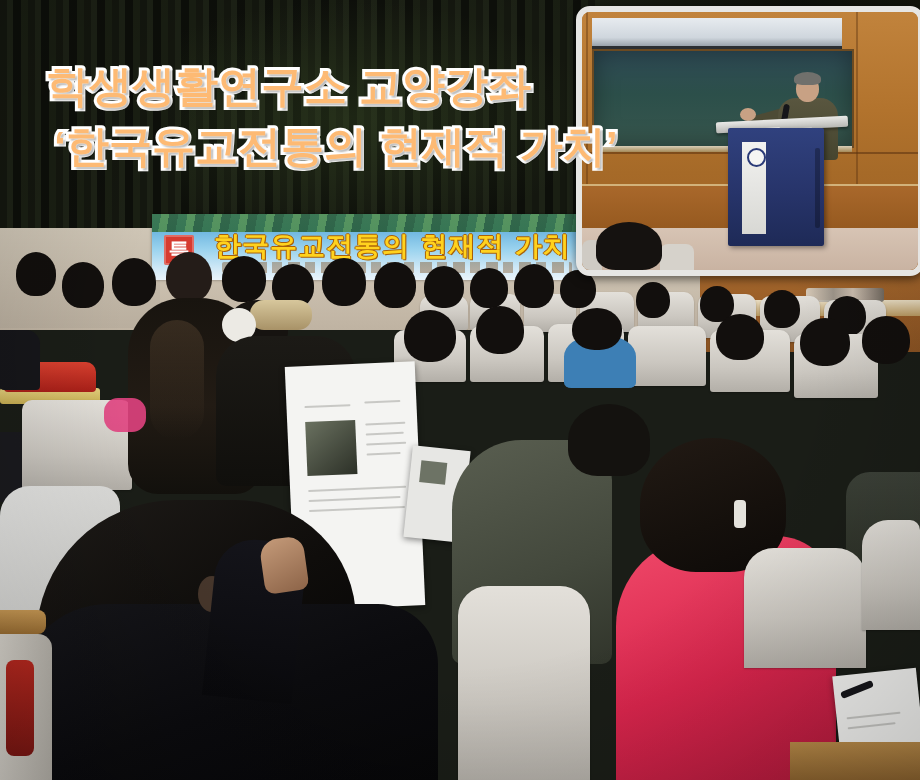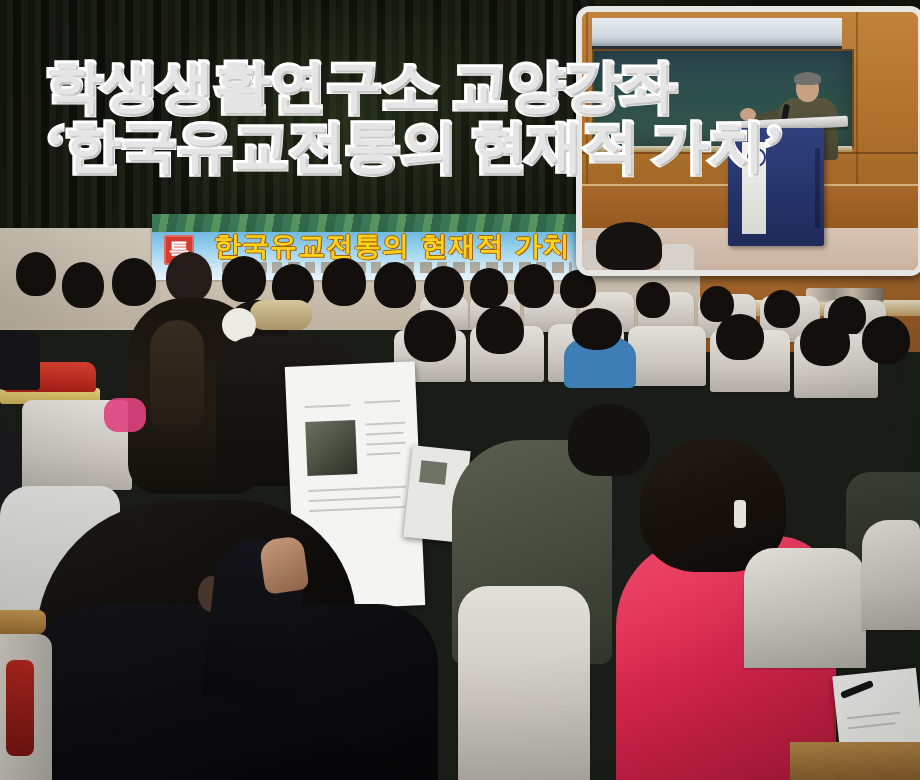--- a/index.html
+++ b/index.html
@@ -181,33 +181,33 @@
   .in-mic{position:absolute;left:200px;top:92px;width:6px;height:24px;border-radius:3px;background:#16161a;transform:rotate(10deg);}
   .in-papers{position:absolute;left:168px;bottom:133px;width:30px;height:9px;background:#f0f0ee;transform:rotate(-4deg);}
   .in-papers2{position:absolute;left:206px;bottom:134px;width:24px;height:8px;background:#e8e8e5;transform:rotate(-3deg);}
   .in-aud-head{position:absolute;left:14px;bottom:0;width:66px;height:48px;border-radius:50% 50% 30% 30%;background:#151210;}
   .in-aud-chair{position:absolute;left:0;bottom:0;width:20px;height:30px;border-radius:8px 8px 0 0;background:#cfcbc4;}
   .in-aud-chair2{position:absolute;left:78px;bottom:0;width:34px;height:26px;border-radius:8px 8px 0 0;background:#d6d2cb;}
 
   
   .titleblock{position:absolute;left:46px;top:56px;width:620px;}
   .tline{
-    font-family:Liberation Serif, serif;
+    font-family:Liberation Sans, sans-serif;
     font-weight:bold;
-    font-size:56px;
+    font-size:43px;
     line-height:60px;
-    color:#e5e5e5;
+    color:#fdba74;
     white-space:nowrap;
     letter-spacing:0px;
     -webkit-text-stroke:6px #ffffff;
     paint-order:stroke fill;
     text-shadow:
       0 0 2px #fff, 2px 2px 2px rgba(0,0,0,.30);
   }
-  .tline2{margin-left:0;}
+  .tline2{margin-left:8px;}
 </style>
 </head>
 <body>
 
 <div id="stage">
 
   <div class="photo">
 
     <div class="curtain"></div>
     <div class="curtain-glow"></div>

